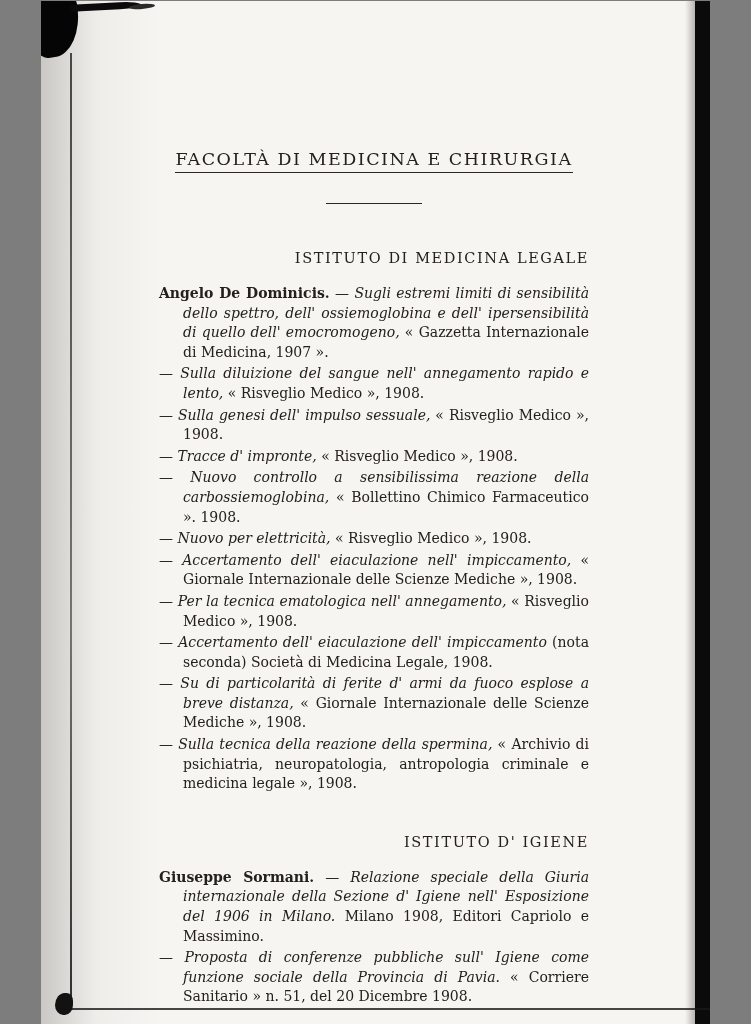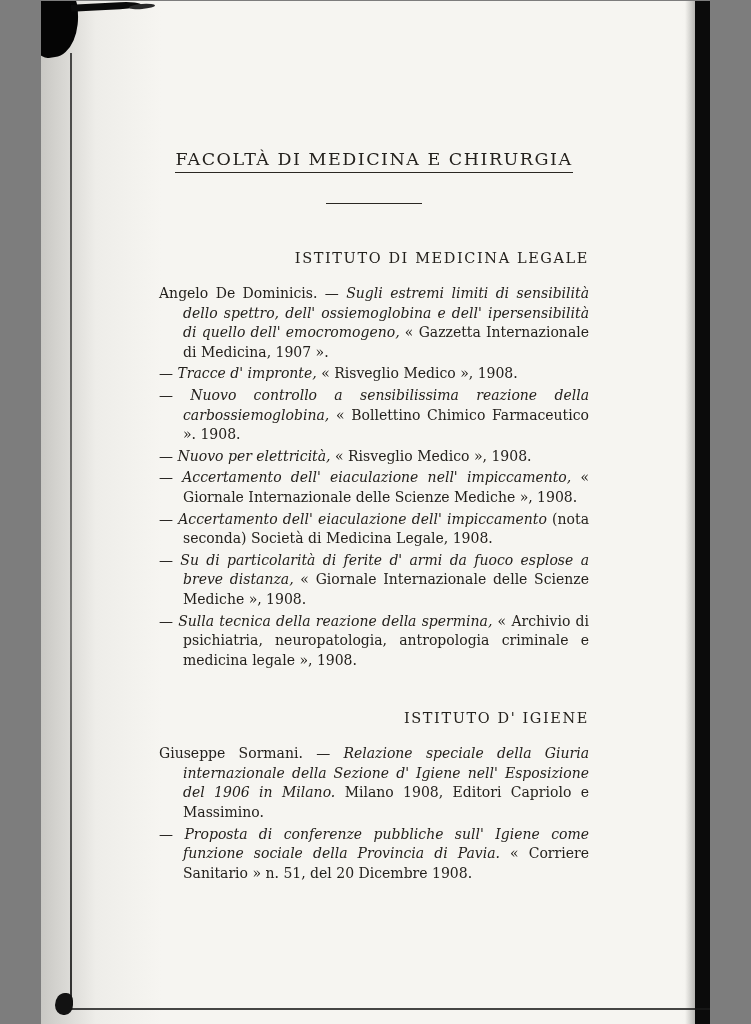--- a/index.html
+++ b/index.html
@@ -86,21 +86,21 @@
     letter-spacing: 1.6px;
   }
   .entry {
     margin: 0 0 2px 0;
     padding-left: 24px;
     text-indent: -24px;
     font-size: 14px;
     line-height: 1.4;
     text-align: justify;
   }
-  .seg-bold   { font-weight: normal; font-style: normal; }
+  .seg-bold   { font-weight: bold; font-style: normal; }
   .seg-italic { font-style: italic; }
   .seg-roman  { font-style: normal; }
 
   section[data-name="bibliography-section"]:first-of-type .section-heading {
     margin-top: 46px;
   }
 </style>
 </head>
 <body>
 
@@ -118,24 +118,27 @@
   <div class="content" data-name="page-content-column">
     <h1 class="faculty-title" data-name="page-title">
       <span class="underlined" data-name="page-title-text">FACOLTÀ DI MEDICINA E CHIRURGIA</span>
     </h1>
     <div class="title-rule" data-name="title-divider-rule"></div>
 
     <div data-name="page-content">
         <section data-name="bibliography-section">
           <h2 class="section-heading" data-name="section-heading">ISTITUTO DI MEDICINA LEGALE</h2>
           <p class="entry" data-name="bibliography-entry"><span class="seg-bold" data-name="entry-author">Angelo De Dominicis.</span><span class="seg-roman" data-name="entry-citation"> — </span><span class="seg-italic" data-name="entry-work-title">Sugli estremi limiti di sensibilità dello spettro, dell' ossiemoglobina e dell' ipersensibilità di quello dell' emocromogeno,</span><span class="seg-roman" data-name="entry-citation"> « Gazzetta Internazionale di Medicina, 1907 ».</span></p>
+          <p class="entry" data-name="bibliography-entry"><span class="seg-roman" data-name="entry-citation">— </span><span class="seg-italic" data-name="entry-work-title">Sulla diluizione del sangue nell' annegamento rapido e lento,</span><span class="seg-roman" data-name="entry-citation"> « Risveglio Medico », 1908.</span></p>
+          <p class="entry" data-name="bibliography-entry"><span class="seg-roman" data-name="entry-citation">— </span><span class="seg-italic" data-name="entry-work-title">Sulla genesi dell' impulso sessuale,</span><span class="seg-roman" data-name="entry-citation"> « Risveglio Medico », 1908.</span></p>
           <p class="entry" data-name="bibliography-entry"><span class="seg-roman" data-name="entry-citation">— </span><span class="seg-italic" data-name="entry-work-title">Tracce d' impronte,</span><span class="seg-roman" data-name="entry-citation"> « Risveglio Medico », 1908.</span></p>
           <p class="entry" data-name="bibliography-entry"><span class="seg-roman" data-name="entry-citation">— </span><span class="seg-italic" data-name="entry-work-title">Nuovo controllo a sensibilissima reazione della carbossiemoglobina,</span><span class="seg-roman" data-name="entry-citation"> « Bollettino Chimico Farmaceutico ». 1908.</span></p>
           <p class="entry" data-name="bibliography-entry"><span class="seg-roman" data-name="entry-citation">— </span><span class="seg-italic" data-name="entry-work-title">Nuovo per elettricità,</span><span class="seg-roman" data-name="entry-citation"> « Risveglio Medico », 1908.</span></p>
           <p class="entry" data-name="bibliography-entry"><span class="seg-roman" data-name="entry-citation">— </span><span class="seg-italic" data-name="entry-work-title">Accertamento dell' eiaculazione nell' impiccamento,</span><span class="seg-roman" data-name="entry-citation"> « Giornale Internazionale delle Scienze Mediche », 1908.</span></p>
+          <p class="entry" data-name="bibliography-entry"><span class="seg-roman" data-name="entry-citation">— </span><span class="seg-italic" data-name="entry-work-title">Per la tecnica ematologica nell' annegamento,</span><span class="seg-roman" data-name="entry-citation"> « Risveglio Medico », 1908.</span></p>
           <p class="entry" data-name="bibliography-entry"><span class="seg-roman" data-name="entry-citation">— </span><span class="seg-italic" data-name="entry-work-title">Accertamento dell' eiaculazione dell' impiccamento</span><span class="seg-roman" data-name="entry-citation"> (nota seconda) Società di Medicina Legale, 1908.</span></p>
           <p class="entry" data-name="bibliography-entry"><span class="seg-roman" data-name="entry-citation">— </span><span class="seg-italic" data-name="entry-work-title">Su di particolarità di ferite d' armi da fuoco esplose a breve distanza,</span><span class="seg-roman" data-name="entry-citation"> « Giornale Internazionale delle Scienze Mediche », 1908.</span></p>
           <p class="entry" data-name="bibliography-entry"><span class="seg-roman" data-name="entry-citation">— </span><span class="seg-italic" data-name="entry-work-title">Sulla tecnica della reazione della spermina,</span><span class="seg-roman" data-name="entry-citation"> « Archivio di psichiatria, neuropatologia, antropologia criminale e medicina legale », 1908.</span></p>
         </section>
         <section data-name="bibliography-section">
           <h2 class="section-heading" data-name="section-heading">ISTITUTO  D' IGIENE</h2>
           <p class="entry" data-name="bibliography-entry"><span class="seg-bold" data-name="entry-author">Giuseppe Sormani.</span><span class="seg-roman" data-name="entry-citation"> — </span><span class="seg-italic" data-name="entry-work-title">Relazione speciale della Giuria internazionale della Sezione d' Igiene nell' Esposizione del 1906 in Milano.</span><span class="seg-roman" data-name="entry-citation"> Milano 1908, Editori Capriolo e Massimino.</span></p>
           <p class="entry" data-name="bibliography-entry"><span class="seg-roman" data-name="entry-citation">— </span><span class="seg-italic" data-name="entry-work-title">Proposta di conferenze pubbliche sull' Igiene come funzione sociale della Provincia di Pavia.</span><span class="seg-roman" data-name="entry-citation"> « Corriere Sanitario » n. 51, del 20 Dicembre 1908.</span></p>
         </section>
       </div>

